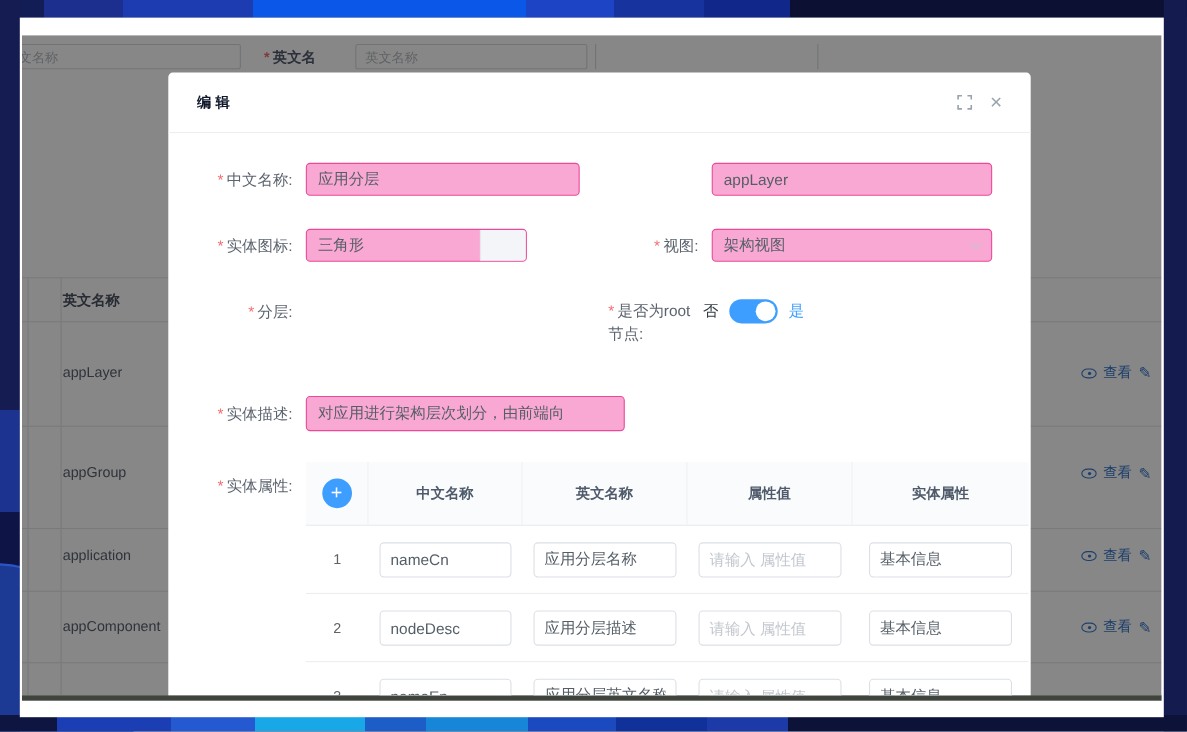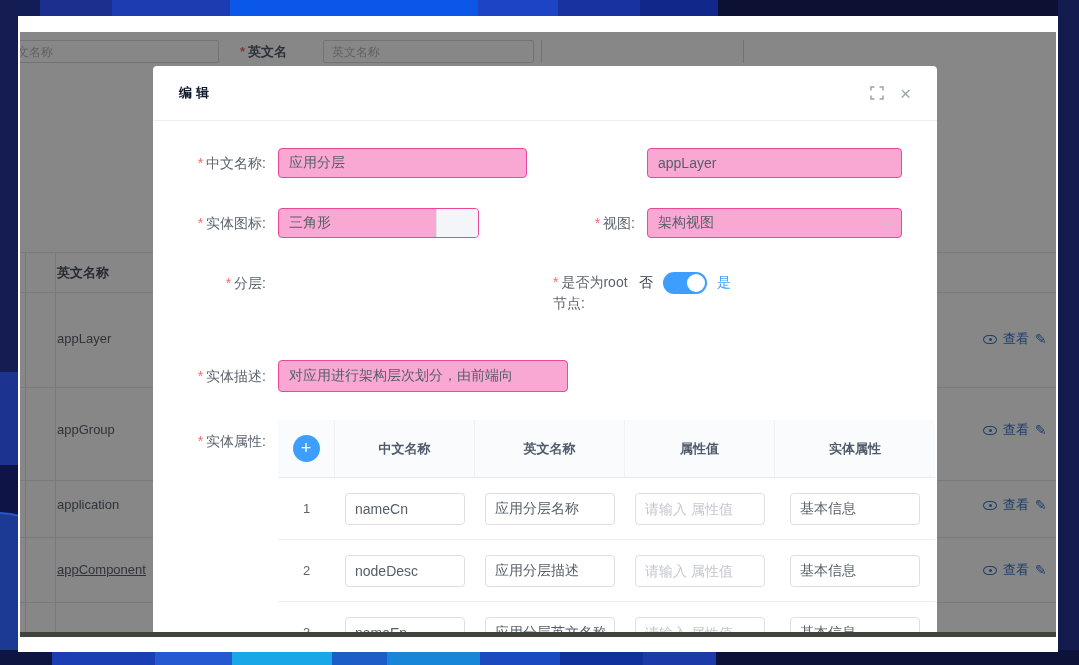--- a/index.html
+++ b/index.html
@@ -139,21 +139,21 @@
     <div class="bg-hline" style="top:505px;"></div>
     <div class="bg-hline" style="top:570px;"></div>
     <div class="bg-vline" style="left:5px;"></div>
     <div class="bg-vline" style="left:35px;"></div>
 
     <div class="bg-th" style="top:230px;">英文名称</div>
 
     <div class="bg-td" style="top:296px;">appLayer</div>
     <div class="bg-td" style="top:387px;">appGroup</div>
     <div class="bg-td" style="top:462px;">application</div>
-    <div class="bg-td" style="top:527px;text-decoration:underline;">appComponent</div>
+    <div class="bg-td" style="top:527px;">appComponent</div>
 
     <div class="row-actions" style="top:296px;">
       <span class="eye"></span>
       <span>查看</span>
       <span class="pencil">✎</span>
     </div>
     <div class="row-actions" style="top:387px;">
       <span class="eye"></span>
       <span>查看</span>
       <span class="pencil">✎</span>

